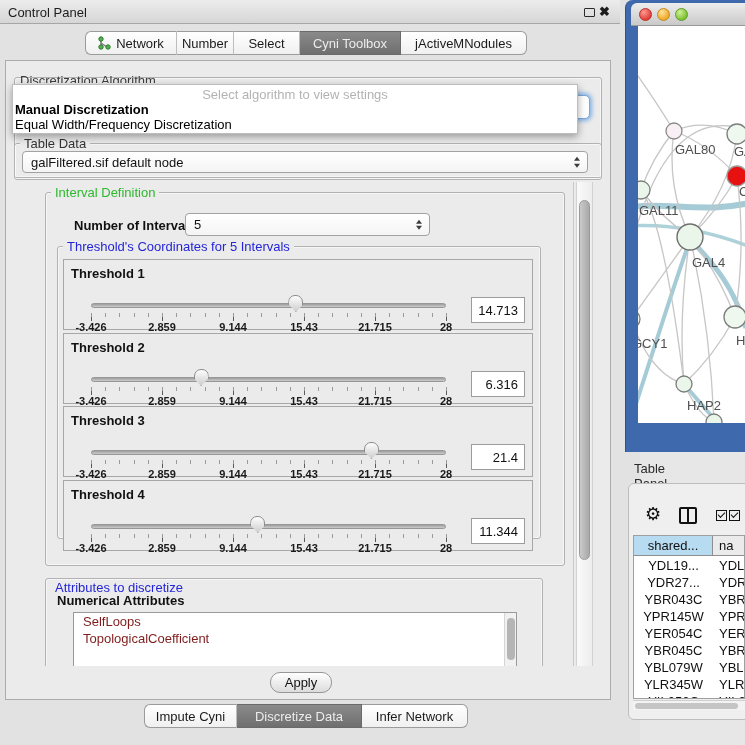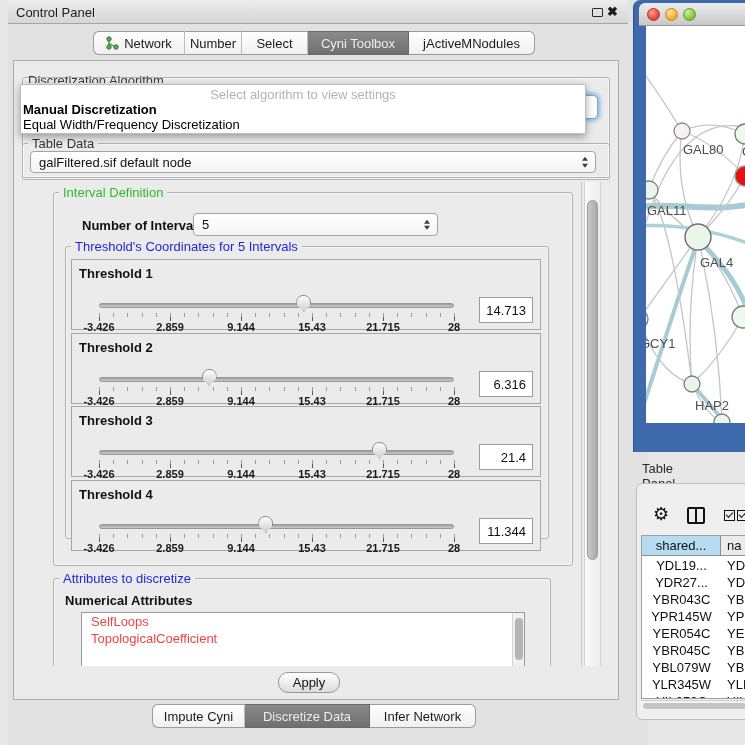--- a/index.html
+++ b/index.html
@@ -1,17 +1,17 @@
 <!DOCTYPE html>
 <html><head>
 <meta charset="utf-8">
 <style>
   * { margin:0; padding:0; box-sizing:border-box; }
   html,body { width:745px; height:745px; overflow:hidden; font-family:"Liberation Sans",sans-serif; background:#e7e7e7; }
-  #stage { position:relative; width:640px; height:745px; background:#e2e2e2;margin-left:8px; }
+  #stage { position:relative; width:640px; height:745px; background:#e2e2e2; }
   .abs { position:absolute; }
 
   
   #titlebar { left:0; top:0; width:620px; height:24px; background:linear-gradient(180deg,#ececec,#d6d6d6); border-bottom:1px solid #a6a6a6; }
   #cp-title { left:8px; top:5px; font-size:13px; color:#1c1c1c; }
   .win-float { left:584px; top:8px; width:11px; height:9px; border:1.6px solid #2a2a2a; border-radius:1px; }
   .win-close { left:599px; top:4px; font-size:13px; font-weight:bold; color:#1c1c1c; }
 
   
   .segbar { display:flex; height:24px; }
@@ -52,21 +52,21 @@
   .tbox { position:absolute; left:49px; width:470px; height:71px; border:1px solid #a7a7a7; background:#ebebeb; }
   .tbox .tlabel { position:absolute; left:7px; top:6px; }
   .track { position:absolute; left:27px; top:43px; width:355px; height:5px; border-radius:3px; background:linear-gradient(180deg,#9d9d9d,#cccccc); border:1px solid #979797; }
   .thumb-k { position:absolute; top:35px; width:15px; height:17px; background:linear-gradient(180deg,#fdfdfd,#cfcfcf); border:1px solid #8d8d8d; border-radius:7px 7px 0 0; clip-path:polygon(0 0,100% 0,100% 55%,50% 100%,0 55%); }
   .ticks-min { position:absolute; left:27px; top:53px; width:356px; height:4px; background:repeating-linear-gradient(90deg,#9a9a9a 0 1px,transparent 1px 14.2px); }
   .ticks-maj { position:absolute; left:27px; top:53px; width:356px; height:8px; background:repeating-linear-gradient(90deg,#5a5a5a 0 1px,transparent 1px 71px); }
   .scale-lb { position:absolute; top:61px; width:70px; text-align:center; font-size:11px; font-weight:bold; color:#1a1a1a; }
   .valbox { position:absolute; left:407px; top:37px; width:54px; height:26px; background:#fff; border:1px solid #9c9c9c; font-size:13px; color:#111; text-align:right; padding:5px 6px 0 0; }
 
   #attr-list { position:absolute; left:59px; top:430px; width:444px; height:56px; background:#fff; border:1px solid #9a9a9a; overflow:hidden; }
-  #attr-list .row { font-size:13px; color:#ef4444; padding:1px 0 0 9px; height:17px; }
+  #attr-list .row { font-size:13px; color:#7f1d1d; padding:1px 0 0 9px; height:17px; }
   #attr-list .sb { position:absolute; right:0; top:0; width:12px; height:100%; background:#f1f1f1; border-left:1px solid #d5d5d5; }
   #attr-list .sb .thumb { position:absolute; left:1.5px; top:5px; width:8px; height:42px; background:#b5b5b5; border-radius:5px; }
 
   #apply-btn { left:270px; top:672px; width:62px; height:21px; border:1px solid #979797; border-radius:10px; background:linear-gradient(180deg,#ffffff,#dcdcdc); font-size:13px; color:#111; display:flex; align-items:center; justify-content:center; }
 
   
   #net-window { left:625px; top:0; width:120px; height:452px; background:#3f69ad; border-left:1px solid #2e5190; border-top-left-radius:8px; }
   #net-titlebar { left:631px; top:3px; width:114px; height:23px; background:linear-gradient(180deg,#ededed,#c9c9c9); border-top-left-radius:6px; border-bottom:1px solid #999; }
   .light { position:absolute; top:5px; width:13px; height:13px; border-radius:50%; }
   #lt-close { left:8px;  background:radial-gradient(circle at 35% 30%,#ff9a90,#e0403a 70%); border:1px solid #b33128; }
@@ -222,21 +222,21 @@
       <div class="scale-lb" style="left:-8px;">-3.426</div>
       <div class="scale-lb" style="left:63px;">2.859</div>
       <div class="scale-lb" style="left:134px;">9.144</div>
       <div class="scale-lb" style="left:205px;">15.43</div>
       <div class="scale-lb" style="left:276px;">21.715</div>
       <div class="scale-lb" style="left:347px;">28</div>
       <div class="valbox">11.344</div>
     </div>
 
     <div class="group" style="left:31px; top:396px; width:498px; height:100px;"></div>
-    <div class="glabel blue" style="left:37px; top:389px;">Attributes to discretize</div>
+    <div class="glabel blue" style="left:37px; top:398px;">Attributes to discretize</div>
     <div class="abs boldlbl" style="left:43px; top:411px;">Numerical Attributes</div>
     <div id="attr-list">
       <div class="row">SelfLoops</div>
       <div class="row">TopologicalCoefficient</div>
       <div class="sb">
           <div class="thumb"></div>
         </div>
     </div>
   </div>
 

